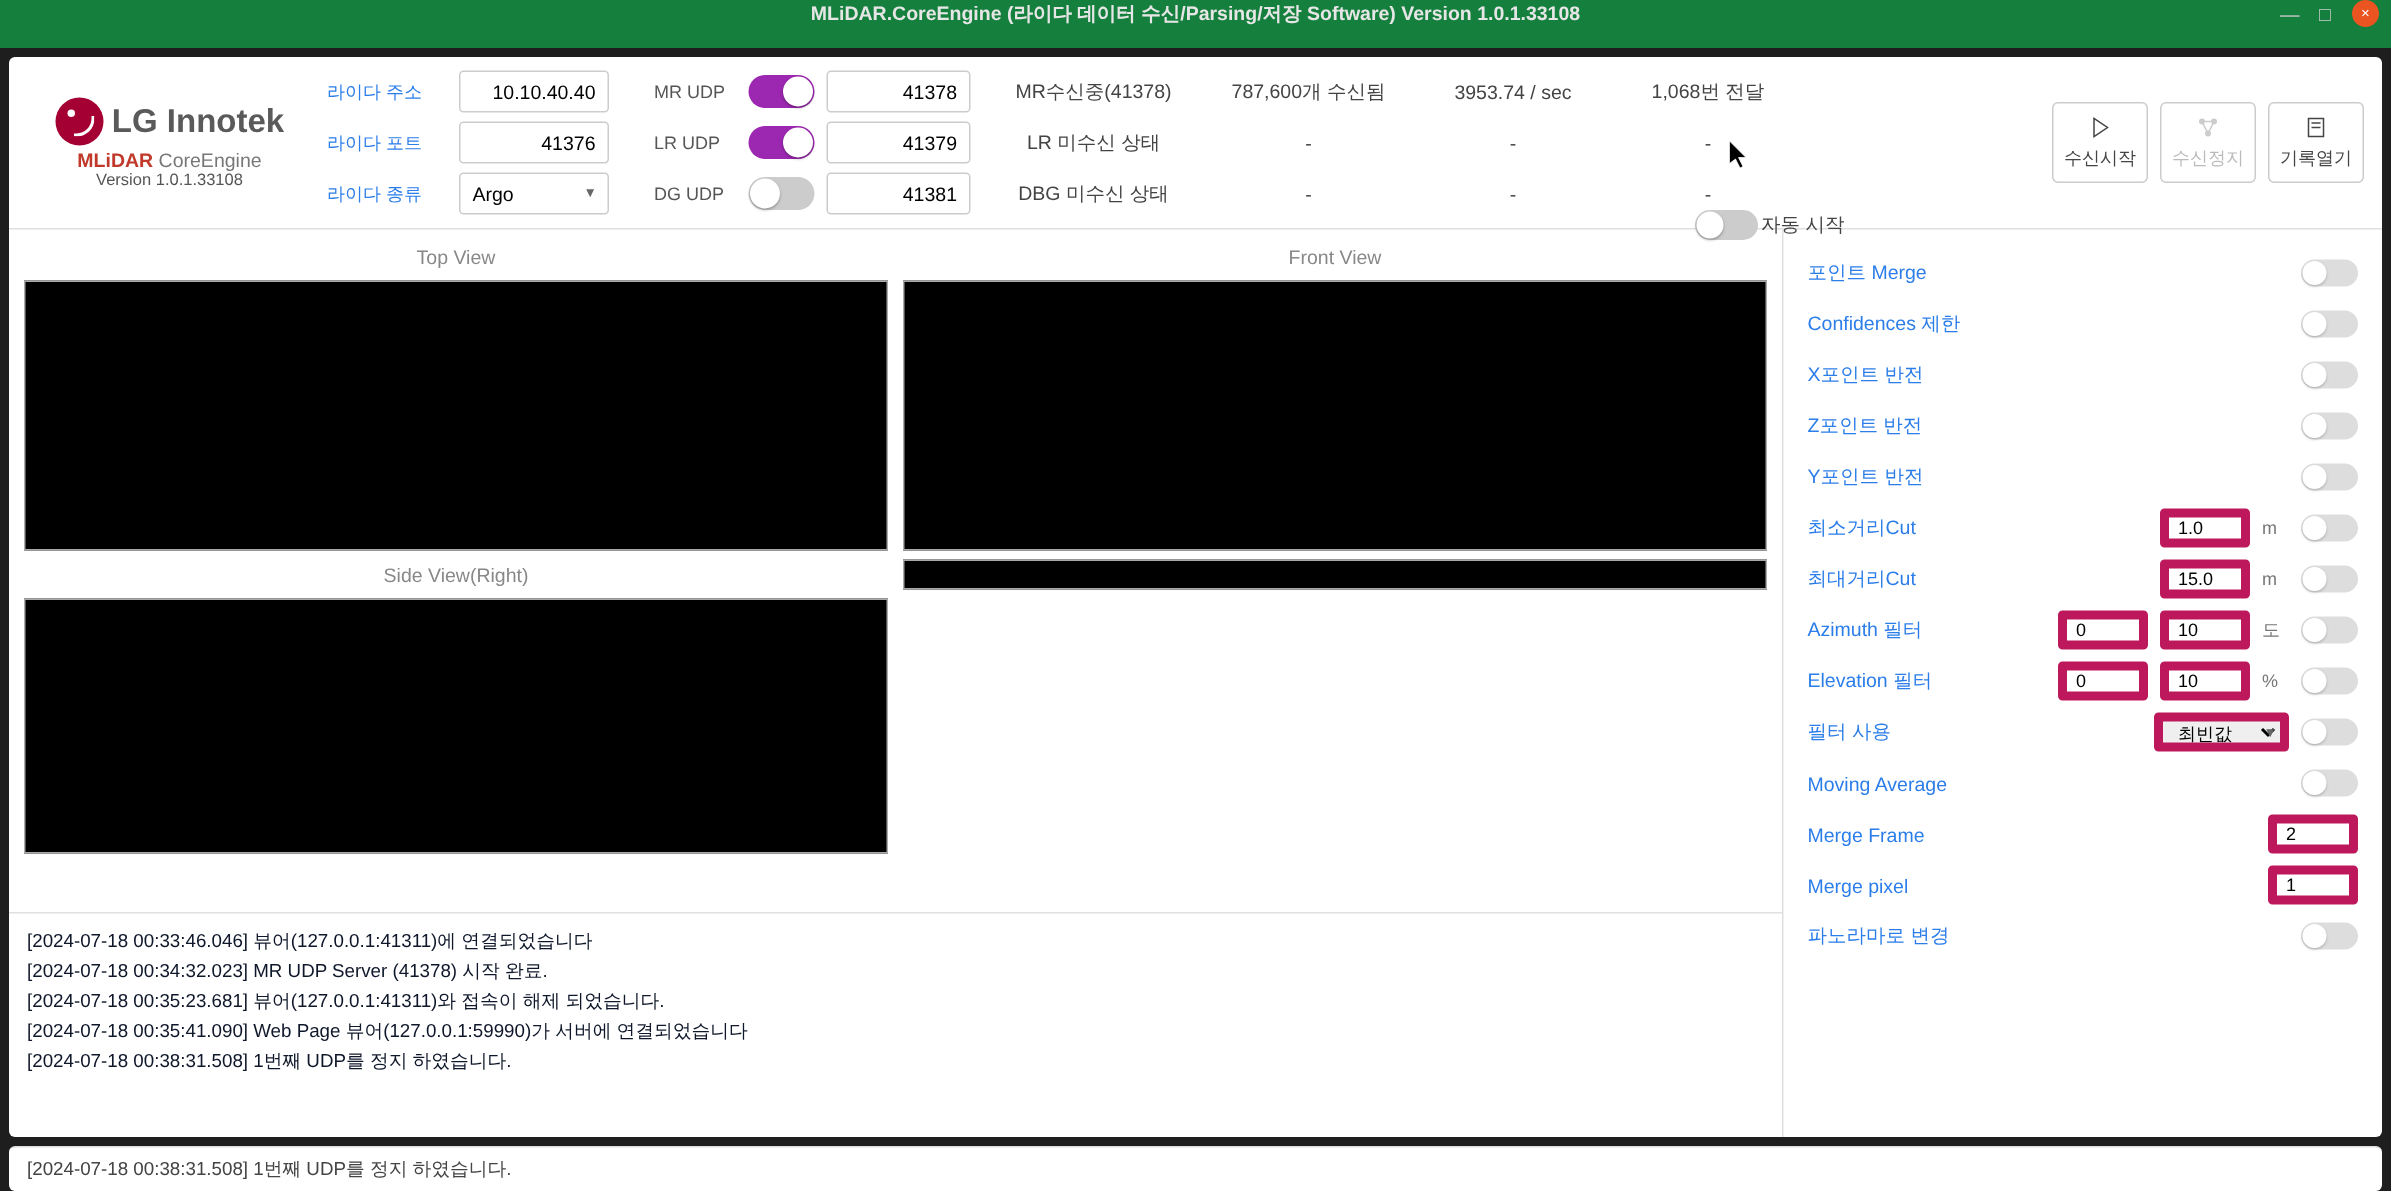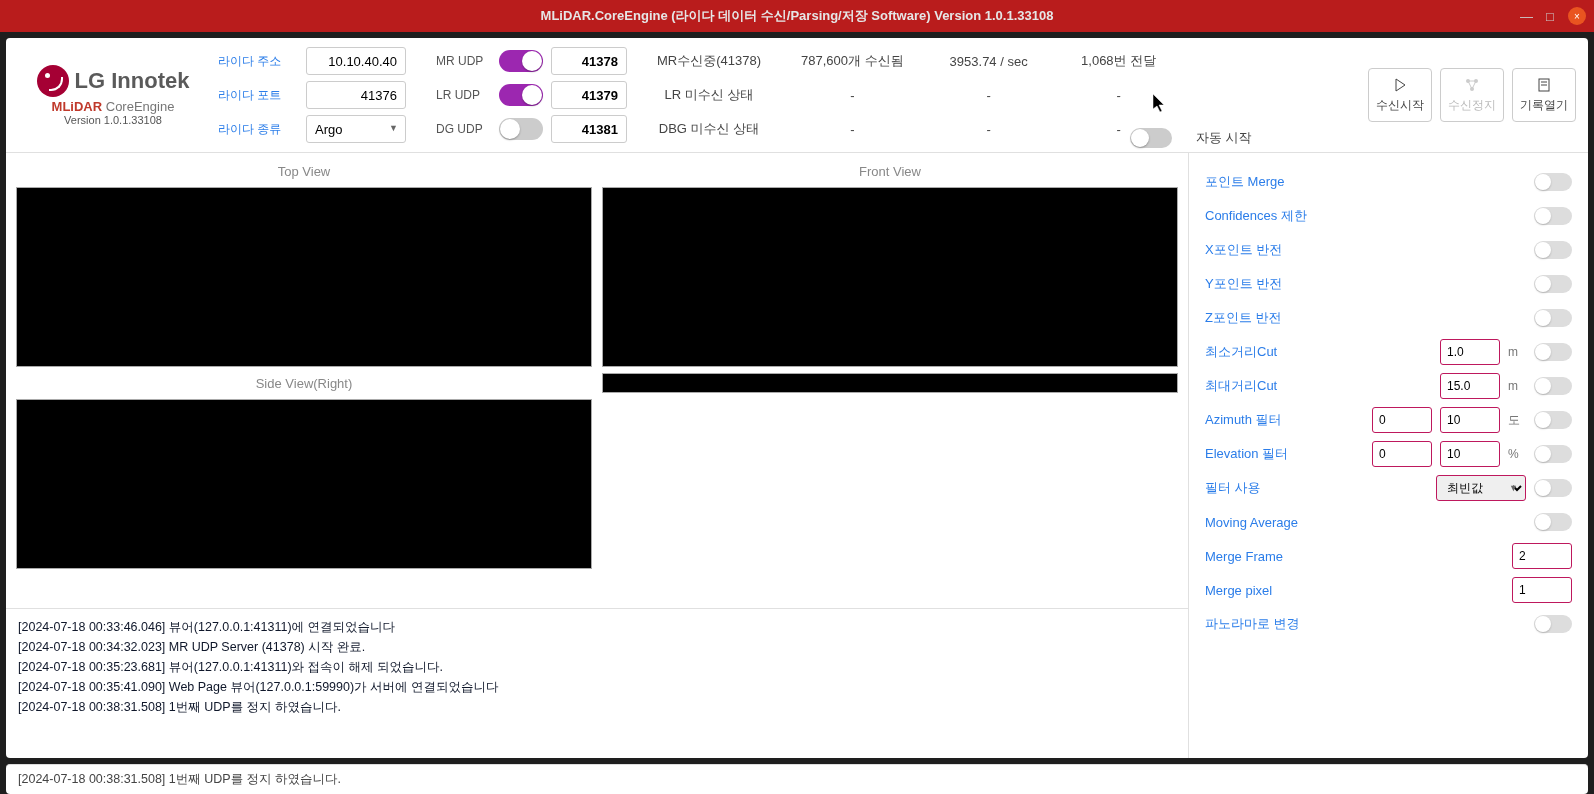--- a/index.html
+++ b/index.html
@@ -1,18 +1,18 @@
 <!DOCTYPE html>
 <html><head>
 <meta charset="utf-8">
 <style>
 * { margin: 0; padding: 0; box-sizing: border-box; font-family: "Segoe UI", sans-serif; }
 body { background: #1e1e1e; width: 1594px; height: 794px; overflow: hidden; font-size: 13px; }
 
-.titlebar { height: 32px; background: #b91c1c; display: flex; align-items: center; justify-content: center; position: relative; }
+.titlebar { height: 32px; background: #15803d; display: flex; justify-content: center; position: relative; }
 .titlebar-title { color: #e6e6e6; font-size: 13px; font-weight: 600; }
 .titlebar-controls { position: absolute; right: 8px; display: flex; gap: 12px; align-items: center; }
 .tb-min, .tb-max { color: #ccc; width: 12px; text-align: center; }
 .tb-close { width: 18px; height: 18px; border-radius: 50%; background: #e95420; display: flex; align-items: center; justify-content: center; color: #fff; font-size: 10px; }
 
 .app { background: #fff; margin: 6px; border-radius: 4px; height: 720px; display: flex; flex-direction: column; }
 
 .topbar { display: flex; align-items: center; padding: 8px 12px; border-bottom: 1px solid #e0e0e0; gap: 10px; }
 .logo-block { display: flex; flex-direction: column; align-items: center; width: 190px; }
 .logo-row { display: flex; align-items: center; gap: 6px; }
@@ -38,40 +38,40 @@
 
 .toggle { width: 44px; height: 22px; border-radius: 11px; position: relative; cursor: pointer; }
 .toggle.on { background: #9c27b0; }
 .toggle.off { background: #ccc; }
 .toggle .knob { width: 20px; height: 20px; border-radius: 50%; background: #fff; position: absolute; top: 1px; box-shadow: 0 1px 2px rgba(0,0,0,0.3); }
 .toggle.on .knob { right: 1px; }
 .toggle.off .knob { left: 1px; }
 .small-toggle { width: 38px; height: 18px; border-radius: 9px; position: relative; cursor: pointer; background: #ddd; }
 .small-toggle .knob { width: 16px; height: 16px; border-radius: 50%; background: #fff; position: absolute; top: 1px; left: 1px; box-shadow: 0 1px 2px rgba(0,0,0,0.2); }
 
-.port-input { height: 28px; width: 76px; border: 1px solid #ccc; border-radius: 3px; padding: 0 8px; text-align: right; font-size: 13px; font-weight: bold; }
+.port-input { height: 28px; width: 96px; border: 1px solid #ccc; border-radius: 3px; padding: 0 8px; text-align: right; font-size: 13px; }
 
 .status-grid { display: grid; grid-template-rows: repeat(3, 30px); grid-auto-flow: column; gap: 4px 40px; align-items: center; margin-left: 20px; }
 .status-cell { color: #444; font-size: 13px; text-align: center; min-width: 90px; }
 
 .action-buttons { display: flex; gap: 8px; margin-left: auto; }
 .action-btn { width: 64px; height: 54px; border: 1px solid #ccc; border-radius: 4px; background: #fff; display: flex; flex-direction: column; align-items: center; justify-content: center; gap: 4px; font-size: 12px; color: #444; cursor: pointer; }
 .action-btn.disabled { color: #bbb; }
 .btn-icon-svg { width: 16px; height: 16px; }
 .auto-label { color: #444; font-size: 13px; }
 
 .main { display: flex; flex: 1; min-height: 0; }
 .views { flex: 1; padding: 8px 10px; display: grid; grid-template-columns: 1fr 1fr; grid-template-rows: 20px 180px 20px 170px; gap: 6px 10px; }
 .view-title { color: #888; font-size: 13px; text-align: center; align-self: center; }
 .view-canvas { background: #000; border: 1px solid #aaa; }
 
 .sidebar { width: 400px; border-left: 1px solid #e0e0e0; padding: 12px 16px; overflow-y: auto; }
 .side-row { display: flex; align-items: center; height: 34px; gap: 8px; }
 .side-label { color: #2b7de9; font-size: 13px; flex: 1; }
-.side-input { width: 60px; height: 26px; border: 1px solid #be185d; border-radius: 3px; padding: 0 6px; font-size: 12px; }
+.side-input { width: 60px; height: 26px; border: 6px solid #be185d; border-radius: 3px; padding: 0 6px; font-size: 12px; }
 .side-input.wide { width: 90px; }
 .unit { color: #777; font-size: 12px; min-width: 18px; }
 
 .log-panel { border-top: 1px solid #e0e0e0; padding: 8px 12px; height: 150px; overflow-y: auto; }
 .log-line { color: #0f172a; font-size: 12.5px; line-height: 1.6; }
 
 .statusbar { background: #fff; margin: 0 6px 6px 6px; border-radius: 4px; padding: 6px 12px; border-top: 1px solid #ddd; }
 .statusbar-text { color: #444; font-size: 12.5px; }
 
 .cursor-arrow { position: absolute; left: 1153px; top: 94px; pointer-events: none; z-index: 100; }
@@ -170,21 +170,21 @@
       <button class="action-btn">
         <svg class="btn-icon-svg" viewBox="0 0 16 16">
             <rect x="3" y="2" width="10" height="12" fill="none" stroke="#444"></rect>
             <line x1="5" y1="5" x2="11" y2="5" stroke="#444"></line>
             <line x1="5" y1="8" x2="11" y2="8" stroke="#444"></line>
           </svg>
         <span>기록열기</span>
       </button>
     </div>
 
-    <div style="position:absolute;left:1130px;top:128px;display:flex;align-items:center;gap:24px">
+    <div style="position:absolute;left:1130px;top:140px;display:flex;align-items:center;gap:2px">
       <div class="toggle off" style="width:42px;height:20px">
           <div class="knob" style="width:18px;height:18px"></div>
         </div>
       <span class="auto-label">자동 시작</span>
     </div>
   </div>
 
   <div class="main">
     <div class="views-wrap">
       <div class="views">
@@ -218,27 +218,27 @@
             <div class="knob"></div>
           </div>
         </div>
       <div class="side-row">
           <div class="side-label">X포인트 반전</div>
           <div class="small-toggle">
             <div class="knob"></div>
           </div>
         </div>
       <div class="side-row">
+          <div class="side-label">Z포인트 반전</div>
+          <div class="small-toggle">
+            <div class="knob"></div>
+          </div>
+        </div>
+      <div class="side-row">
           <div class="side-label">Y포인트 반전</div>
-          <div class="small-toggle">
-            <div class="knob"></div>
-          </div>
-        </div>
-      <div class="side-row">
-          <div class="side-label">Z포인트 반전</div>
           <div class="small-toggle">
             <div class="knob"></div>
           </div>
         </div>
       <div class="side-row">
           <div class="side-label">최소거리Cut</div>
           <input class="side-input" value="1.0" style="">
           <span class="unit">m</span>
           <div class="small-toggle">
             <div class="knob"></div>

